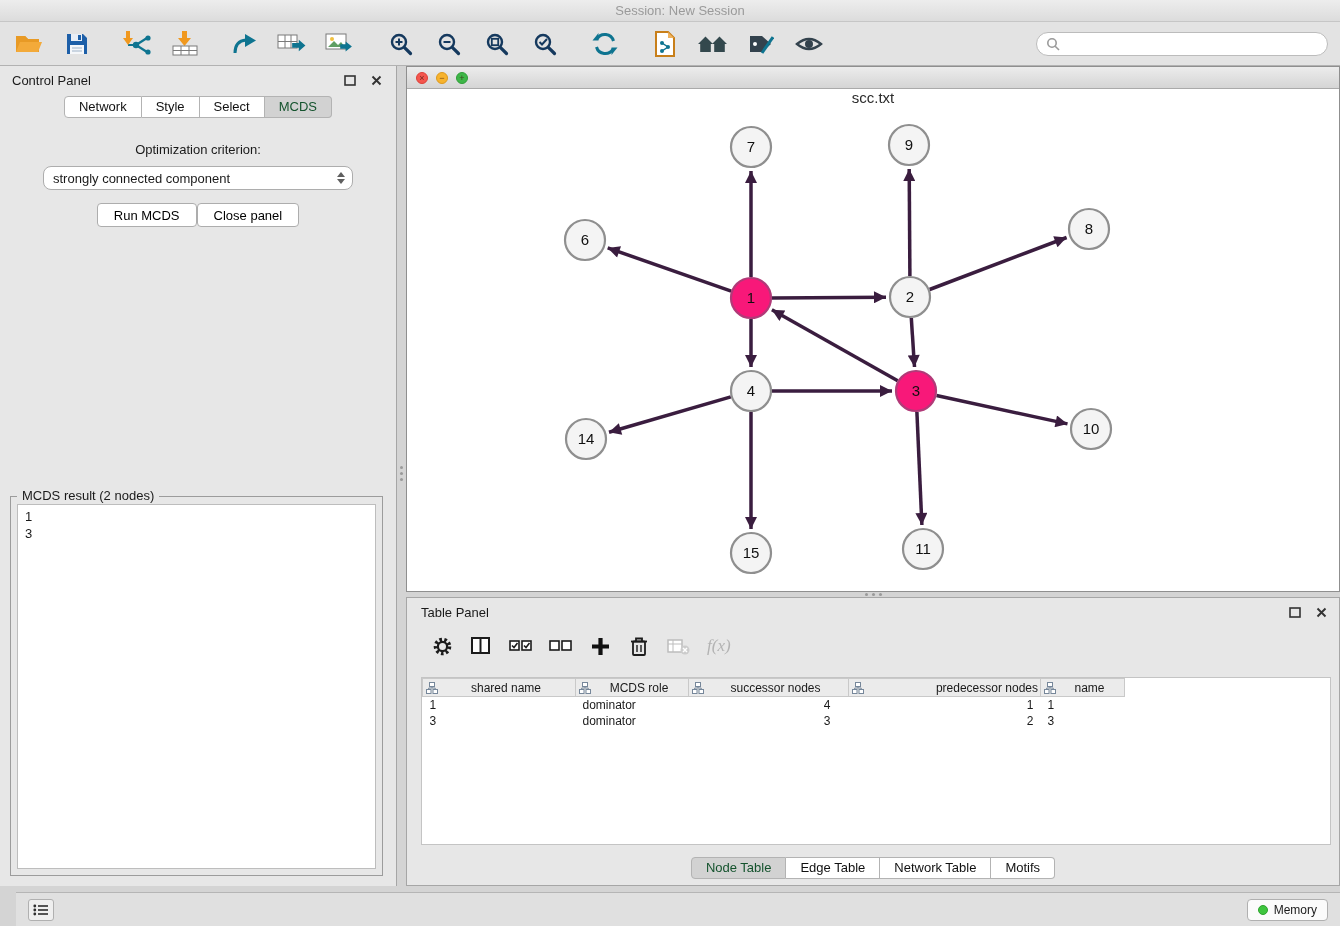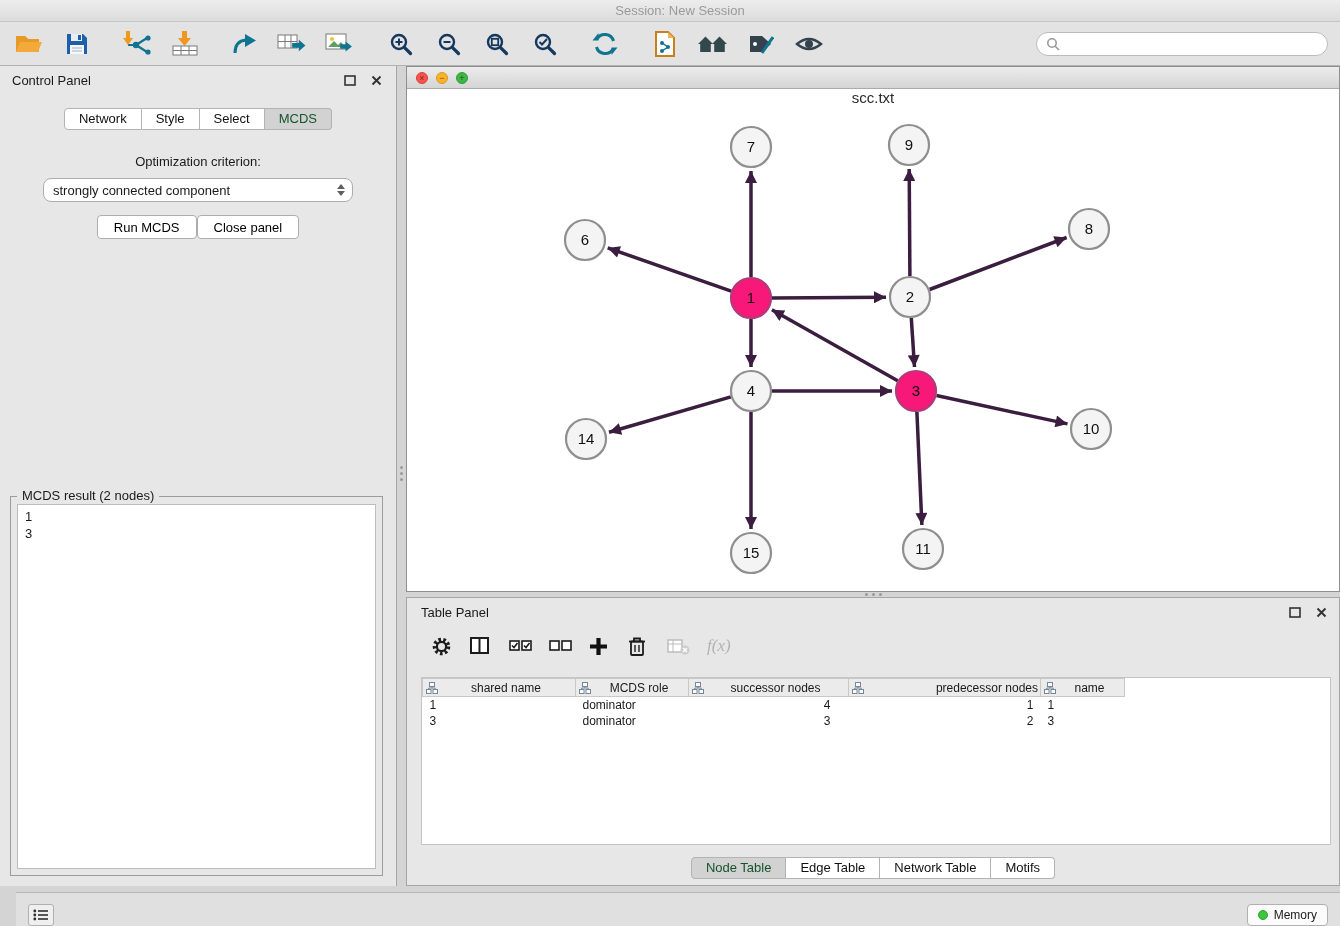--- a/index.html
+++ b/index.html
@@ -38,21 +38,21 @@
 
   
   .control-panel {
     position: absolute; left: 0; top: 66px; width: 397px; height: 820px;
     background: #e7e7e7; border-right: 1px solid #a6a6a6;
   }
   .panel-header { height: 28px; display: flex; align-items: center; padding: 0 12px; font-size: 13px; }
   .panel-header .hdr-icons { margin-left: auto; display: flex; gap: 10px; align-items: center; }
   .hdr-icon-btn { width: 16px; height: 14px; display: flex; align-items: center; justify-content: center; }
 
-  .seg-tabs { display: flex; justify-content: center; margin-top: 14px; }
+  .seg-tabs { display: flex; justify-content: center; margin-top: 2px; }
   .seg-tab {
     height: 22px; padding: 0 14px; font-size: 13px; line-height: 20px;
     background: #ffffff; border: 1px solid #b3b3b3; border-left: none;
     color: #111; font-family: "Liberation Sans", sans-serif; cursor: default;
   }
   .seg-tab:first-child { border-left: 1px solid #b3b3b3; border-radius: 4px 0 0 4px; }
   .seg-tab:last-child { border-radius: 0 4px 4px 0; }
   .seg-tab.active { background: #d2d2d2; color: #14532d; }
 
   .opt-label { text-align: center; margin-top: 24px; font-size: 13px; }
@@ -105,21 +105,21 @@
   .win-title { position: absolute; left: 0; right: 0; text-align: center; font-size: 15px; color: #2b2b2b; margin-top: 40px; }
   .net-canvas { width: 932px; height: 502px; background: #ffffff; display: block; }
   svg text { font-family: "Liberation Sans", sans-serif; }
 
   
   .table-panel {
     position: absolute; left: 406px; top: 597px; width: 934px; height: 289px;
     background: #e7e7e7; border: 1px solid #a6a6a6;
   }
   .tp-toolbar { height: 40px; display: flex; align-items: center; gap: 17px; padding-left: 24px; }
-  .tp-icon { display: flex; align-items: center; min-width: 22px; height: 24px; }
+  .tp-icon { display: flex; align-items: center; justify-content: center; min-width: 22px; height: 24px; }
   .fx-label { font-family: "Liberation Serif", serif; font-style: italic; font-size: 17px; color: #b3b3b3; }
 
   .tp-table-wrap {
     position: absolute; left: 14px; right: 8px; top: 79px; bottom: 40px;
     background: #fff; border: 1px solid #c4c4c4; overflow: hidden;
   }
   table.node-table { border-collapse: collapse; table-layout: fixed; }
   table.node-table th {
     background: #ebebeb; border: 1px solid #c9c9c9; height: 18px;
     font-weight: normal; font-size: 12px; text-align: center; position: relative; padding: 0 2px 0 16px;
@@ -127,21 +127,21 @@
   }
   table.node-table th .col-icon { position: absolute; left: 3px; top: 3px; }
   table.node-table td { height: 16px; font-size: 12px; padding: 0 7px; white-space: nowrap; }
 
   .tp-tabs { position: absolute; bottom: 6px; left: 0; right: 0; display: flex; justify-content: center; }
 
   
   .statusbar {
     position: absolute; left: 0; right: 0; bottom: 0; height: 34px;
     background: #e0e0e0; border-top: 1px solid #b5b5b5;
-    display: flex; align-items: flex-end; padding: 0 12px; margin-left: 16px;
+    display: flex; align-items: center; padding: 0 12px; margin-left: 16px;
   }
   .list-btn {
     width: 26px; height: 22px; background: #efefef; border: 1px solid #b0b0b0;
     border-radius: 3px; display: flex; align-items: center; justify-content: center;
   }
   .memory-btn {
     margin-left: auto; height: 22px; padding: 0 10px; background: #fbfbfb;
     border: 1px solid #b0b0b0; border-radius: 4px;
     display: flex; align-items: center; gap: 6px; font-size: 12px;
   }

